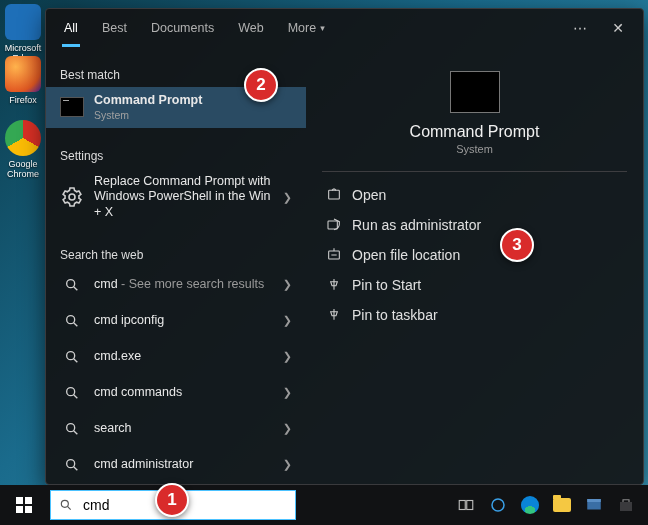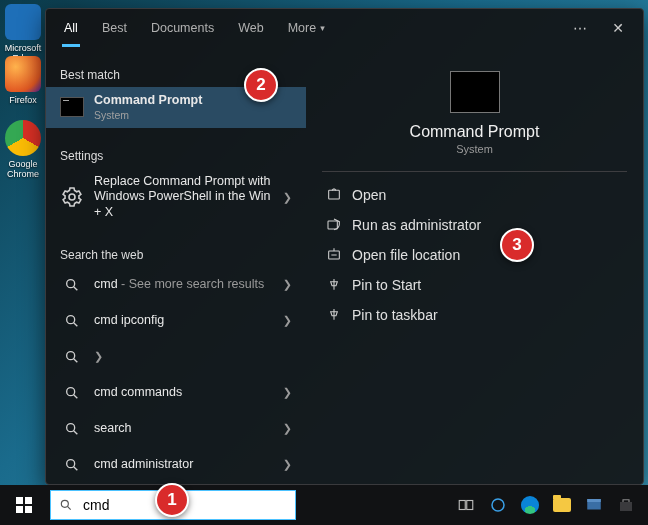--- a/index.html
+++ b/index.html
@@ -361,20 +361,21 @@
             <div class="label"><span>cmd ipconfig</span><span class="muted"></span></div>
             <div class="chev">❯</div>
           </div>
           <div class="result">
             <div class="icon-slot">
               <svg viewBox="0 0 24 24" width="16" height="16" fill="none" stroke="currentColor" stroke-width="2">
                 <circle cx="10" cy="10" r="6"></circle>
                 <line x1="20" y1="20" x2="14.5" y2="14.5"></line>
               </svg>
             </div>
+            <div class="label"><span>cmd.exe</span><span class="muted"></span></div>
             <div class="chev">❯</div>
           </div>
           <div class="result">
             <div class="icon-slot">
               <svg viewBox="0 0 24 24" width="16" height="16" fill="none" stroke="currentColor" stroke-width="2">
                 <circle cx="10" cy="10" r="6"></circle>
                 <line x1="20" y1="20" x2="14.5" y2="14.5"></line>
               </svg>
             </div>
             <div class="label"><span>cmd commands</span><span class="muted"></span></div>

